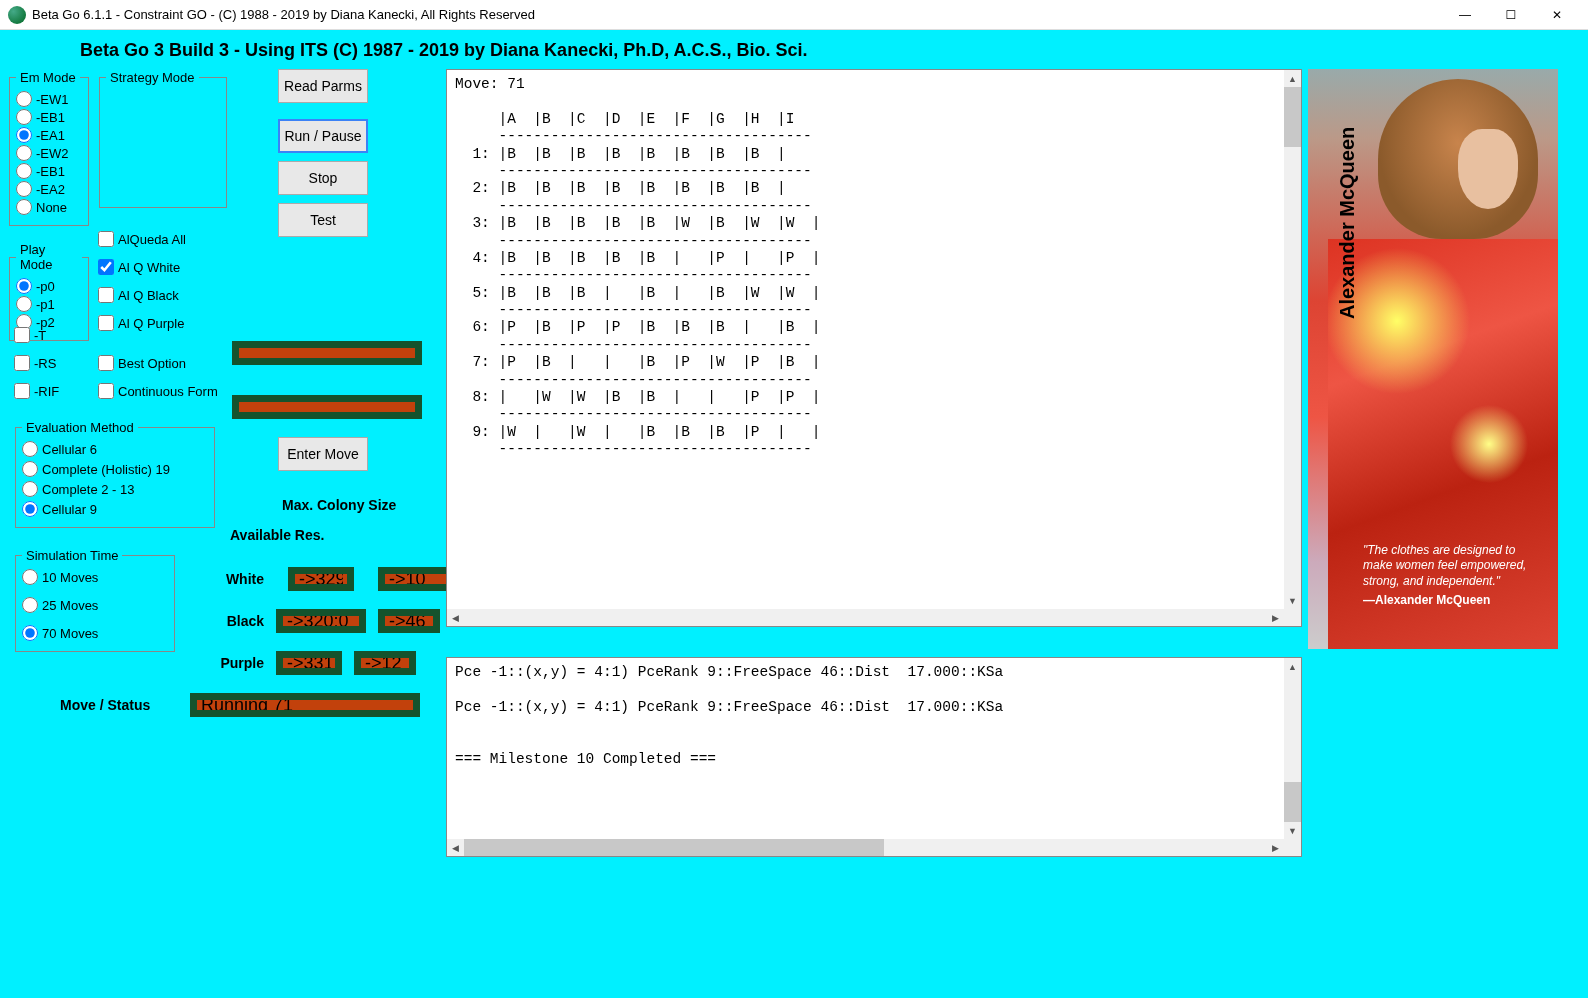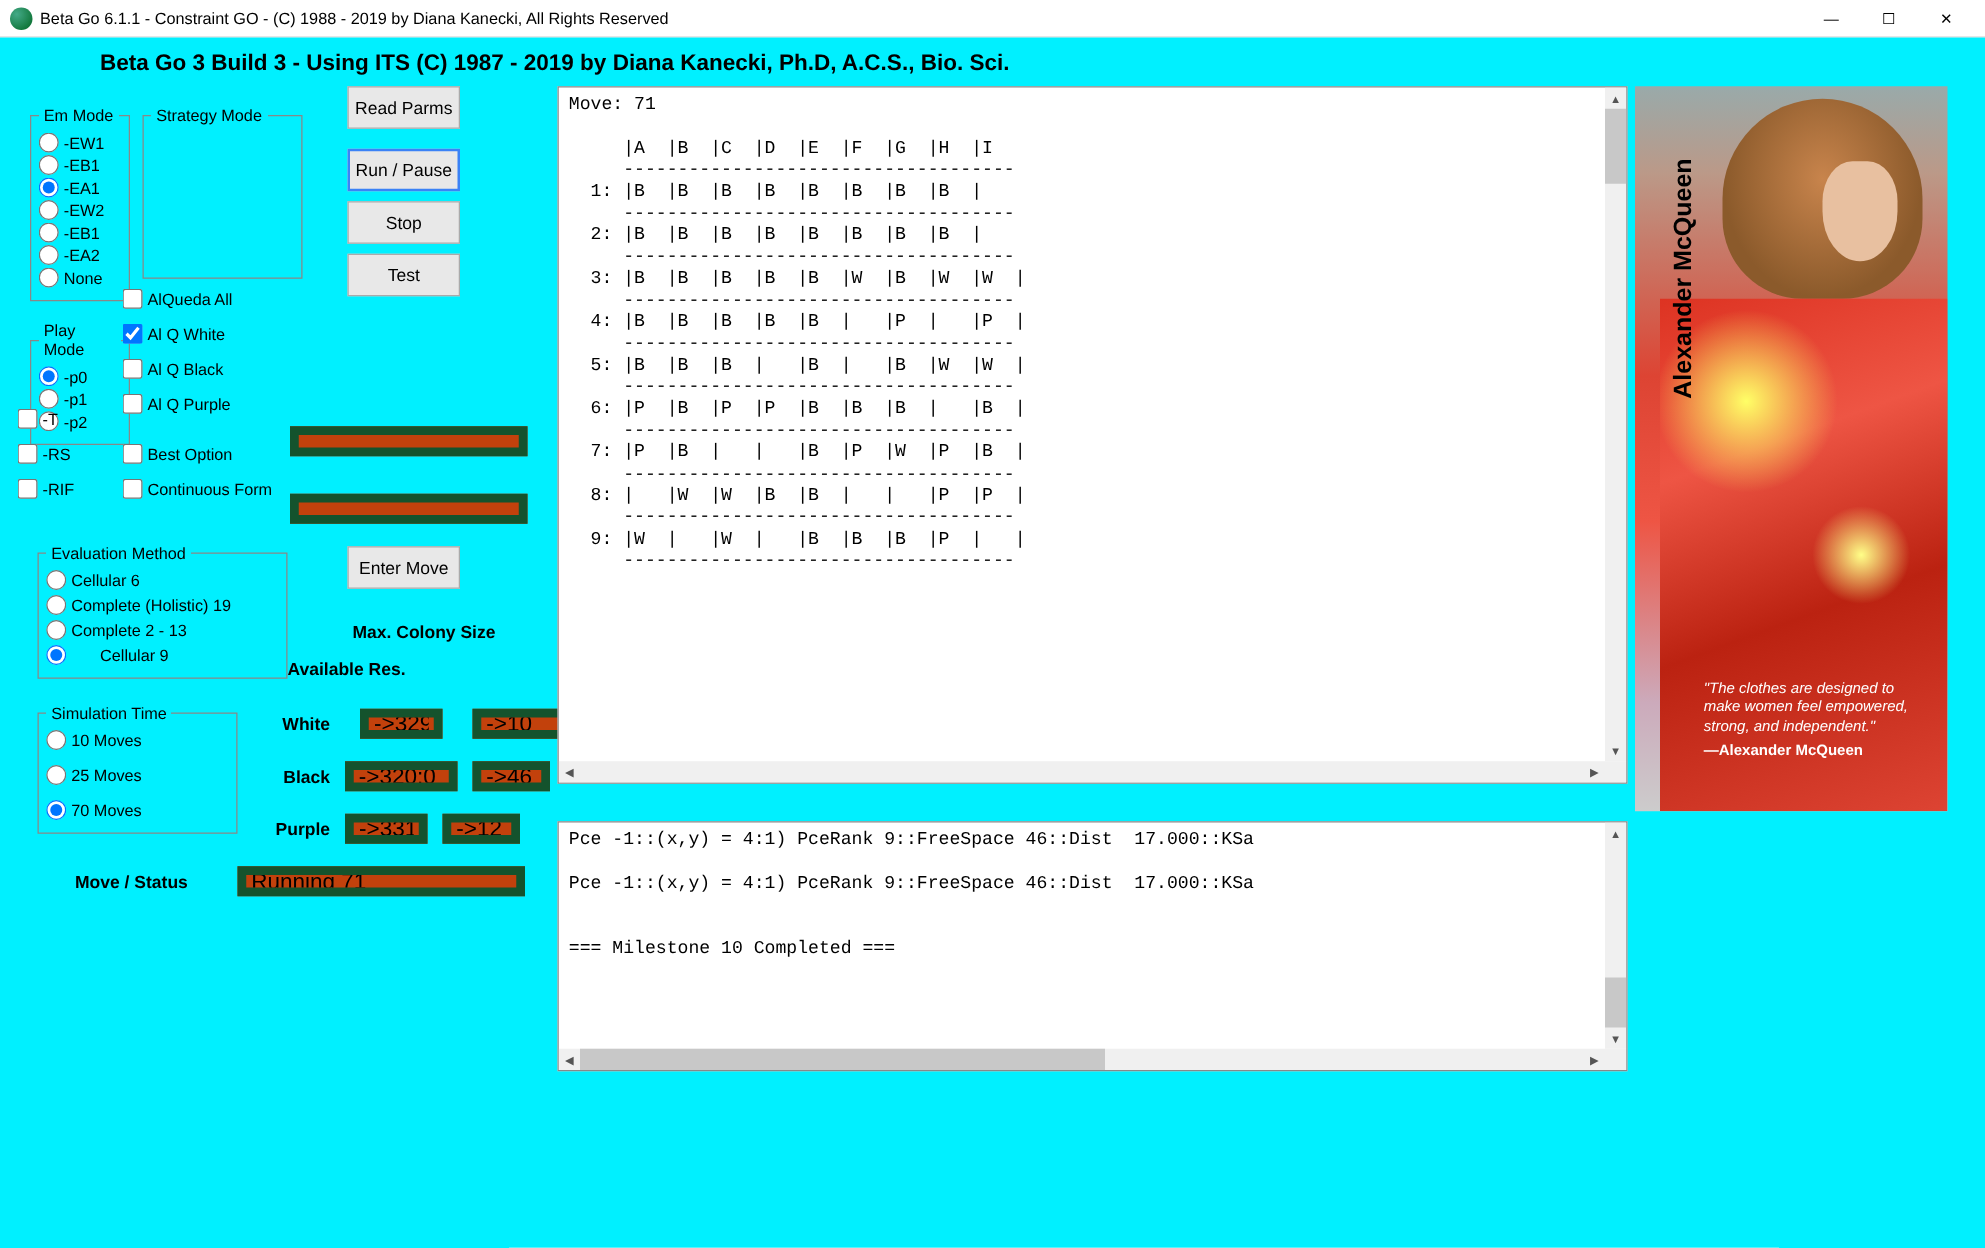--- a/index.html
+++ b/index.html
@@ -58,21 +58,21 @@
     padding: 0 6px;
     display: flex;
     flex-direction: column;
   }
   .rightcol {
     width: 280px;
     padding: 0 10px 0 0;
   }
   fieldset.group {
     border: 1px solid #888;
-    margin: 16px;
+    margin: 1px;
     padding: 4px 6px 8px 6px;
     position: absolute;
     background: transparent;
   }
   fieldset.group > legend {
     padding: 0 4px;
     font-size: 13px;
   }
   .radio-row, .check-row {
     display: flex;
@@ -324,21 +324,21 @@
               <label>Cellular 6</label>
             </div>
             <div class="radio-row" style="margin-top: 4px;">
               <input type="radio" name="eval-method" style="">
               <label>Complete (Holistic) 19</label>
             </div>
             <div class="radio-row" style="margin-top: 4px;">
               <input type="radio" name="eval-method" style="">
               <label>Complete 2 - 13</label>
             </div>
-            <div class="radio-row" style="margin-top: 4px; gap: 23px;">
+            <div class="radio-row" style="margin-top: 4px;">
               <input type="radio" name="eval-method" checked="" style="">
               <label>Cellular 9</label>
             </div>
           </div>
       </fieldset>
 
       <fieldset class="group" style="left:14px; top:478px; width:160px;">
         <legend>Simulation Time</legend>
         <div id="sim-opts">
             <div class="radio-row">

